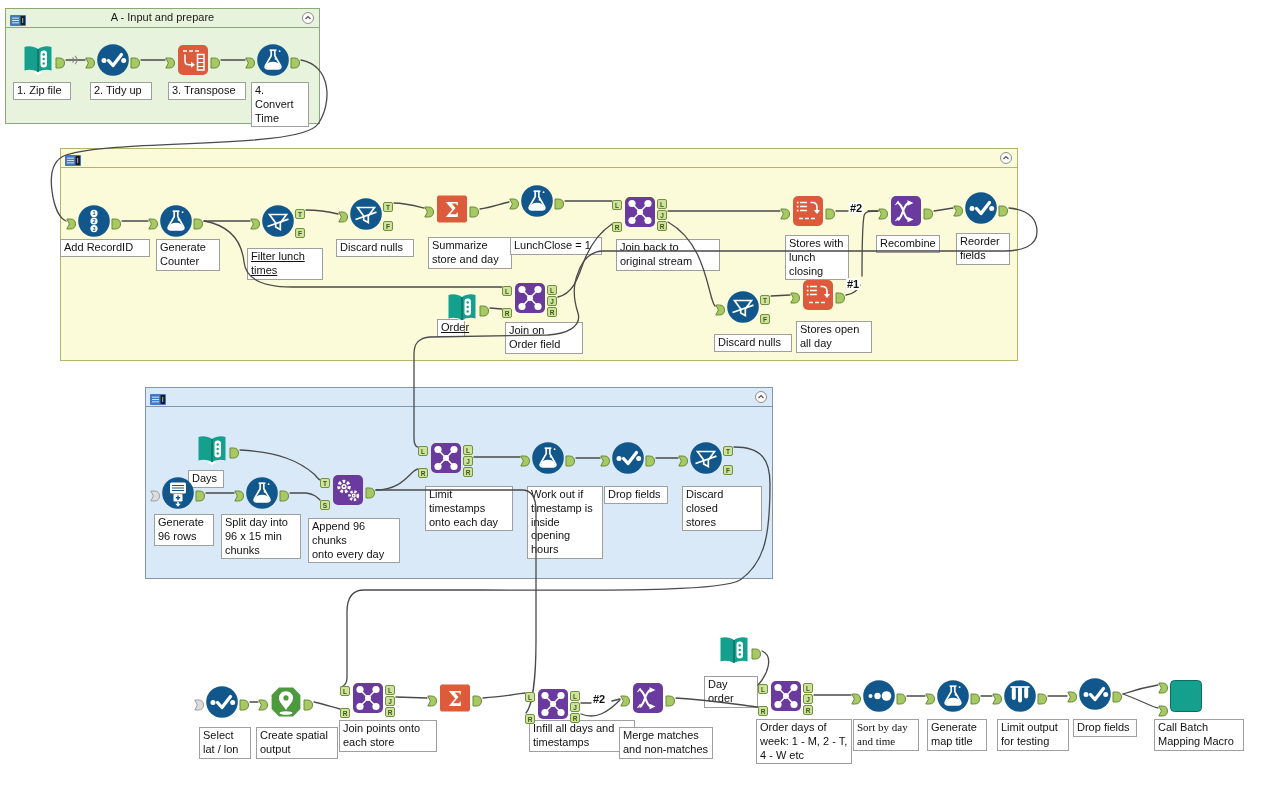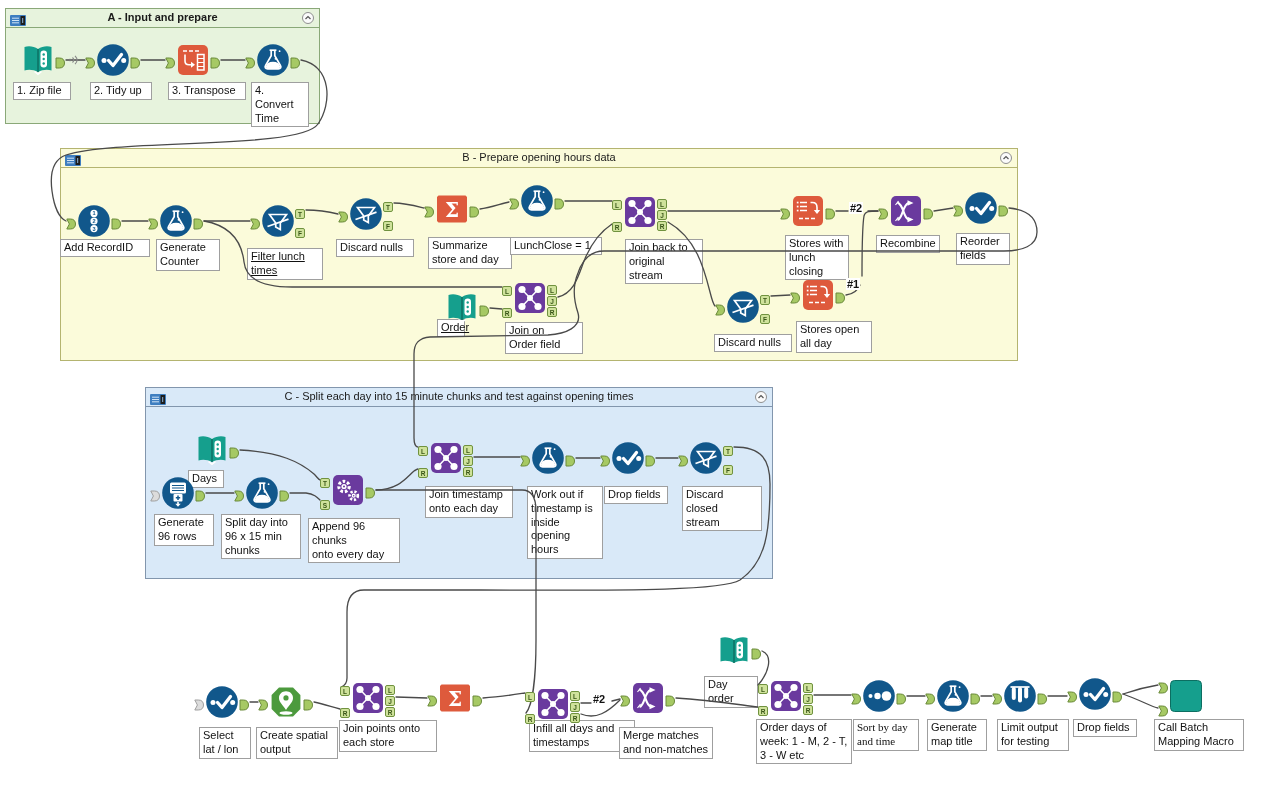--- a/index.html
+++ b/index.html
@@ -22,21 +22,21 @@
     line-height:1.25;padding:1px 3px;white-space:pre-line;color:#111;z-index:4;box-sizing:border-box;}
   .connlabel{position:absolute;background:#ffffff;font-size:11px;font-weight:bold;color:#111;
     padding:0 1px;z-index:8;}
   svg.wires{position:absolute;left:0;top:0;z-index:5;pointer-events:none;}
 </style>
 </head>
 <body>
 
 <div id="canvas">
     <div class="ctr" style="left: 5px; top: 8px; width: 315px; height: 116px; background: rgb(231, 243, 221); border-color: rgb(138, 168, 120);">
-      <div class="ctr-header" style="border-color: rgb(138, 168, 120); font-weight: bold;">
+      <div class="ctr-header" style="border-color: rgb(138, 168, 120);">
         <span class="hicon"><svg width="16" height="11" viewBox="0 0 16 11">
             <rect width="16" height="11" rx="1" fill="#3e7ec0"></rect>
     <path d="M2 3.2h7M2 5.5h7M2 7.8h7" stroke="#cfe3f5" stroke-width="1"></path>
     <rect x="10.5" y="1" width="4.5" height="9" fill="#1d1d1d"></rect>
             <path d="M12.7 3v5" stroke="#8fb6d9" stroke-width="1"></path>
           </svg></span>
         <span class="ctr-title">A - Input and prepare</span>
         <span class="collapse">
           <svg width="8" height="8" viewBox="0 0 8 8">
             <path d="M1.5 5L4 2.5 6.5 5" stroke="#555" fill="none" stroke-width="1.2"></path>
@@ -106,21 +106,20 @@
     <div class="tlabel" style="left: 251px; top: 82px; width: 58px;">4. Convert
 Time</div>
     <div class="ctr" style="left: 60px; top: 148px; width: 958px; height: 213px; background: rgb(251, 251, 218); border-color: rgb(180, 180, 112);">
       <div class="ctr-header" style="border-color: rgb(180, 180, 112);">
         <span class="hicon"><svg width="16" height="11" viewBox="0 0 16 11">
             <rect width="16" height="11" rx="1" fill="#3e7ec0"></rect>
     <path d="M2 3.2h7M2 5.5h7M2 7.8h7" stroke="#cfe3f5" stroke-width="1"></path>
     <rect x="10.5" y="1" width="4.5" height="9" fill="#1d1d1d"></rect>
             <path d="M12.7 3v5" stroke="#8fb6d9" stroke-width="1"></path>
           </svg></span>
-        <span class="ctr-title">B - Prepare opening hours data</span>
         <span class="collapse">
           <svg width="8" height="8" viewBox="0 0 8 8">
             <path d="M1.5 5L4 2.5 6.5 5" stroke="#555" fill="none" stroke-width="1.2"></path>
           </svg>
         </span>
       </div>
     </div>
     <div class="tool" style="left: 76px; top: 203px;"><span><svg width="36" height="36" viewBox="0 0 36 36">
           <circle cx="18" cy="18" r="15.8" fill="#11578b"></circle>
           <g fill="#fff">
@@ -251,21 +250,21 @@
       <text x="5" y="7.8" font-size="6.5" font-weight="bold" fill="#3a5618" text-anchor="middle" font-family="Liberation Sans,sans-serif">L</text>
       </svg></span>
     <span class="anchor" style="left: 657px; top: 206px;"><svg width="10" height="10" viewBox="0 0 10 10">
       <rect x="0.5" y="0.5" width="9" height="9" rx="1.5" fill="#cfe29b" stroke="#70923f"></rect>
       <text x="5" y="7.8" font-size="6.5" font-weight="bold" fill="#3a5618" text-anchor="middle" font-family="Liberation Sans,sans-serif">J</text>
       </svg></span>
     <span class="anchor" style="left: 657px; top: 217px;"><svg width="10" height="10" viewBox="0 0 10 10">
       <rect x="0.5" y="0.5" width="9" height="9" rx="1.5" fill="#cfe29b" stroke="#70923f"></rect>
       <text x="5" y="7.8" font-size="6.5" font-weight="bold" fill="#3a5618" text-anchor="middle" font-family="Liberation Sans,sans-serif">R</text>
       </svg></span>
-    <div class="tlabel" style="left: 616px; top: 239px; width: 78px; margin-left: 9px;">Join back to
+    <div class="tlabel" style="left: 616px; top: 239px; width: 104px;">Join back to
 original stream</div>
     <div class="tool" style="left: 790px; top: 193px;"><span><svg width="36" height="36" viewBox="0 0 36 36">
           <rect x="3" y="3" width="30" height="30" rx="5" fill="#de5a3c"></rect>
           <g stroke="#fff" stroke-width="1.6" fill="none">
    <path d="M10 9.5h7M10 13.5h7M10 17.5h7"></path>
    <path d="M20.5 9.5h2c3.5 0 4.5 2 4.5 5v3.5"></path>
           </g>
    <path d="M23.8 17l3.2 4 3.2-4z" fill="#fff"></path>
    <g stroke="#fff" stroke-width="1.6">
             <path d="M9 25.5h4M15 25.5h4M21 25.5h4"></path>
@@ -405,21 +404,20 @@
     <div class="tlabel" style="left: 796px; top: 321px; width: 76px;">Stores open
 all day</div>
     <div class="ctr" style="left: 145px; top: 387px; width: 628px; height: 192px; background: rgb(217, 233, 248); border-color: rgb(130, 150, 173);">
       <div class="ctr-header" style="border-color: rgb(130, 150, 173);">
         <span class="hicon"><svg width="16" height="11" viewBox="0 0 16 11">
             <rect width="16" height="11" rx="1" fill="#3e7ec0"></rect>
     <path d="M2 3.2h7M2 5.5h7M2 7.8h7" stroke="#cfe3f5" stroke-width="1"></path>
     <rect x="10.5" y="1" width="4.5" height="9" fill="#1d1d1d"></rect>
             <path d="M12.7 3v5" stroke="#8fb6d9" stroke-width="1"></path>
           </svg></span>
-        <span class="ctr-title">C - Split each day into 15 minute chunks and test against opening times</span>
         <span class="collapse">
           <svg width="8" height="8" viewBox="0 0 8 8">
             <path d="M1.5 5L4 2.5 6.5 5" stroke="#555" fill="none" stroke-width="1.2"></path>
           </svg>
         </span>
       </div>
     </div>
     <div class="tool" style="left: 194px; top: 432px;"><span><svg width="36" height="36" viewBox="0 0 36 36">
           <path d="M18 7 C14 4 8 3.6 4.5 5 V28.5 C8 27 14 27.5 18 30 C22 27.5 28 27 31.5 28.5 V5 C28 3.6 22 4 18 7 Z" fill="#159f8d"></path>
    <path d="M18 7 V30" stroke="#0c6e61" stroke-width="1.4"></path>
@@ -516,21 +514,21 @@
       <text x="5" y="7.8" font-size="6.5" font-weight="bold" fill="#3a5618" text-anchor="middle" font-family="Liberation Sans,sans-serif">L</text>
       </svg></span>
     <span class="anchor" style="left: 463px; top: 452px;"><svg width="10" height="10" viewBox="0 0 10 10">
       <rect x="0.5" y="0.5" width="9" height="9" rx="1.5" fill="#cfe29b" stroke="#70923f"></rect>
       <text x="5" y="7.8" font-size="6.5" font-weight="bold" fill="#3a5618" text-anchor="middle" font-family="Liberation Sans,sans-serif">J</text>
       </svg></span>
     <span class="anchor" style="left: 463px; top: 463px;"><svg width="10" height="10" viewBox="0 0 10 10">
       <rect x="0.5" y="0.5" width="9" height="9" rx="1.5" fill="#cfe29b" stroke="#70923f"></rect>
       <text x="5" y="7.8" font-size="6.5" font-weight="bold" fill="#3a5618" text-anchor="middle" font-family="Liberation Sans,sans-serif">R</text>
       </svg></span>
-    <div class="tlabel" style="left: 425px; top: 486px; width: 88px;">Join timestamp
+    <div class="tlabel" style="left: 425px; top: 486px; width: 88px;">Limit timestamps
 onto each day</div>
     <div class="tool" style="left: 530px; top: 440px;"><span><svg width="36" height="36" viewBox="0 0 36 36">
           <circle cx="18" cy="18" r="15.8" fill="#11578b"></circle>
           <g stroke="#fff" stroke-width="1.7" fill="none">
    <path d="M14.6 8.2h6.8"></path>
    <path d="M16.2 8.2v5.6l-5.6 9.6c-1.1 1.9-.2 3.4 2 3.4h10.8c2.2 0 3.1-1.5 2-3.4l-5.6-9.6V8.2"></path>
           </g>
    <path d="M12.6 21.2c3.4-1.8 7.4-1.8 10.8 0l1.5 2.6c.8 1.4.1 2.4-1.5 2.4H12.6c-1.6 0-2.3-1-1.5-2.4z" fill="#fff"></path>
    <circle cx="20.6" cy="16.8" r="1" fill="#fff"></circle>
           <circle cx="24.6" cy="9.2" r=".9" fill="#fff"></circle>
@@ -570,21 +568,21 @@
       </svg></span>
     <span class="anchor" style="left: 723px; top: 442px;"><svg width="10" height="10" viewBox="0 0 10 10">
       <rect x="0.5" y="0.5" width="9" height="9" rx="1.5" fill="#cfe29b" stroke="#70923f"></rect>
       <text x="5" y="7.8" font-size="6.5" font-weight="bold" fill="#3a5618" text-anchor="middle" font-family="Liberation Sans,sans-serif">T</text>
       </svg></span>
     <span class="anchor" style="left: 723px; top: 461px;"><svg width="10" height="10" viewBox="0 0 10 10">
       <rect x="0.5" y="0.5" width="9" height="9" rx="1.5" fill="#cfe29b" stroke="#70923f"></rect>
       <text x="5" y="7.8" font-size="6.5" font-weight="bold" fill="#3a5618" text-anchor="middle" font-family="Liberation Sans,sans-serif">F</text>
       </svg></span>
     <div class="tlabel" style="left: 682px; top: 486px; width: 80px;">Discard closed
-stream</div>
+stores</div>
     <div class="tool" style="left: 204px; top: 684px;"><span><svg width="36" height="36" viewBox="0 0 36 36">
           <circle cx="18" cy="18" r="15.8" fill="#11578b"></circle>
           <circle cx="9" cy="18.5" r="2.5" fill="#fff"></circle>
           <circle cx="28.7" cy="18.5" r="2.5" fill="#fff"></circle>
    <path d="M13.5 18.5 L18 23.5 L26.5 12.5" stroke="#fff" stroke-width="3.3" fill="none" stroke-linecap="round" stroke-linejoin="round"></path>
         </svg></span></div>
     <span class="anchor" style="left: 194px; top: 697px;"><svg width="10" height="12" viewBox="0 0 10 12">
         <path d="M0.8 1h3.7c3.4 0 5 2.2 5 5s-1.6 5-5 5H0.8l2.6-5z" fill="#dcdcdc" stroke="#9f9f9f"></path>
       </svg></span>
     <span class="anchor" style="left: 239px; top: 697px;"><svg width="10" height="12" viewBox="0 0 10 12">
@@ -739,21 +737,21 @@
     <span class="anchor" style="left: 803px; top: 690px;"><svg width="10" height="10" viewBox="0 0 10 10">
       <rect x="0.5" y="0.5" width="9" height="9" rx="1.5" fill="#cfe29b" stroke="#70923f"></rect>
       <text x="5" y="7.8" font-size="6.5" font-weight="bold" fill="#3a5618" text-anchor="middle" font-family="Liberation Sans,sans-serif">J</text>
       </svg></span>
     <span class="anchor" style="left: 803px; top: 701px;"><svg width="10" height="10" viewBox="0 0 10 10">
       <rect x="0.5" y="0.5" width="9" height="9" rx="1.5" fill="#cfe29b" stroke="#70923f"></rect>
       <text x="5" y="7.8" font-size="6.5" font-weight="bold" fill="#3a5618" text-anchor="middle" font-family="Liberation Sans,sans-serif">R</text>
       </svg></span>
     <div class="tlabel" style="left: 756px; top: 719px; width: 96px;">Order days of
 week: 1 - M, 2 - T,
-3 - W etc</div>
+4 - W etc</div>
     <div class="tool" style="left: 861px; top: 678px;"><span><svg width="36" height="36" viewBox="0 0 36 36">
           <circle cx="18" cy="18" r="15.8" fill="#11578b"></circle>
           <circle cx="9.5" cy="18" r="2" fill="#fff"></circle>
           <circle cx="16.5" cy="18" r="3.2" fill="#fff"></circle>
           <circle cx="25.5" cy="18" r="4.8" fill="#fff"></circle>
         </svg></span></div>
     <span class="anchor" style="left: 851px; top: 691px;"><svg width="10" height="12" viewBox="0 0 10 12">
         <path d="M0.8 1h3.7c3.4 0 5 2.2 5 5s-1.6 5-5 5H0.8l2.6-5z" fill="#a6c964" stroke="#6a8a3a"></path>
       </svg></span>
     <span class="anchor" style="left: 896px; top: 691px;"><svg width="10" height="12" viewBox="0 0 10 12">

